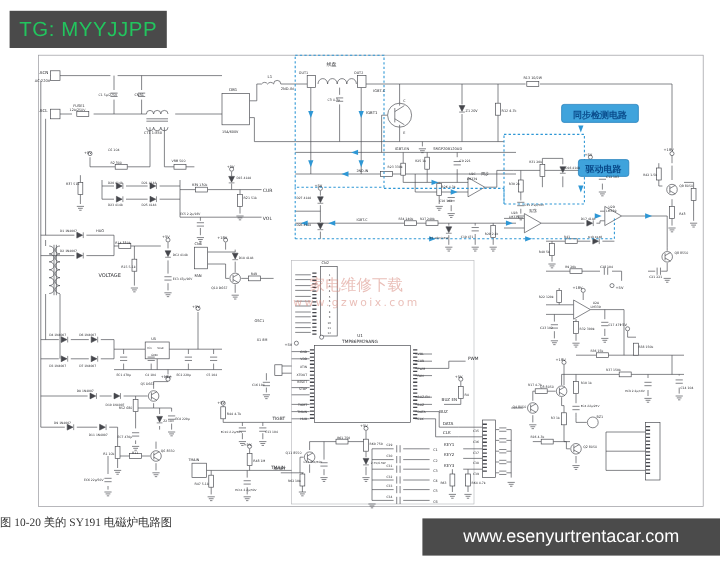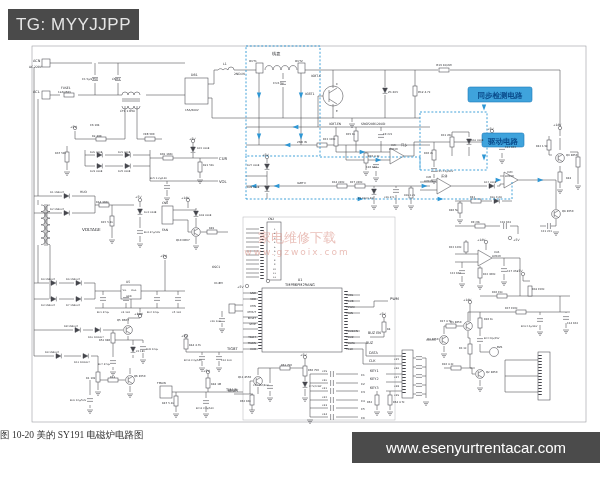--- a/index.html
+++ b/index.html
@@ -1,19 +1,19 @@
 <!DOCTYPE html>
 <html><head>
 <meta charset="utf-8">
 <style>
   html,body{margin:0;padding:0;}
   body{width:600px;height:480px;position:relative;background:#ffffff;overflow:hidden;
        font-family:"Liberation Sans",sans-serif;}
   .tag{position:absolute;left:8px;top:9px;width:131px;height:31px;background:#4a4a4a;
-       color:#e5e5e5;font-size:17px;line-height:31px;text-align:center;letter-spacing:.5px;}
+       color:#22c55e;font-size:17px;line-height:31px;text-align:center;letter-spacing:.5px;}
   .banner{position:absolute;left:352px;right:0;top:432px;height:31px;background:#4b4b4b;
        color:#fff;font-size:15px;line-height:31px;text-align:center;}
   .caption{position:absolute;left:0;top:429px;width:500px;text-align:left;color:#333;
        font-size:9.5px;font-family:"Liberation Serif",serif;}
   svg{position:absolute;left:0;top:0;}
   svg text{font-family:"DejaVu Sans",sans-serif;fill:#2b2c30;}
   .wire{stroke:#45464c;stroke-width:.55;fill:none;}
   .frame{stroke:#9b9ca1;stroke-width:.6;fill:none;}
   .board{stroke:#b3b4b8;stroke-width:.5;fill:none;}
   .sym{stroke:#45464c;stroke-width:.55;fill:#ffffff;}

